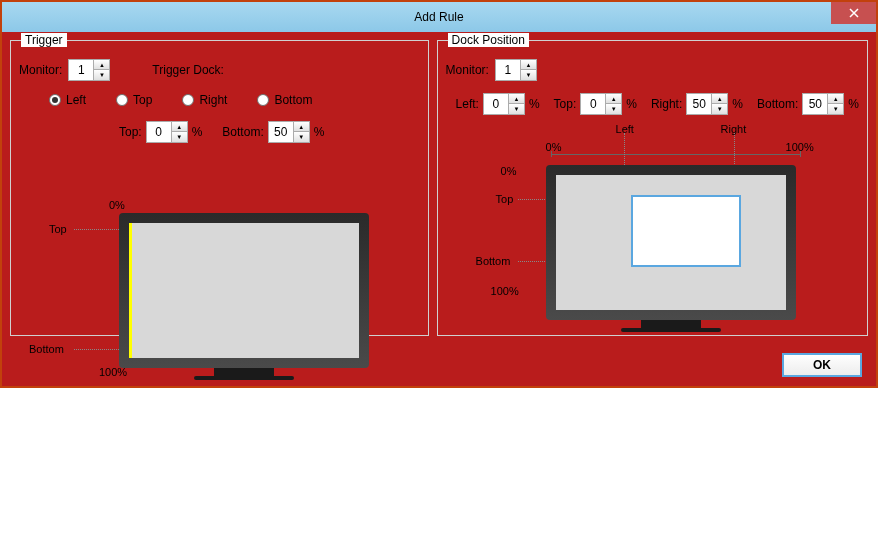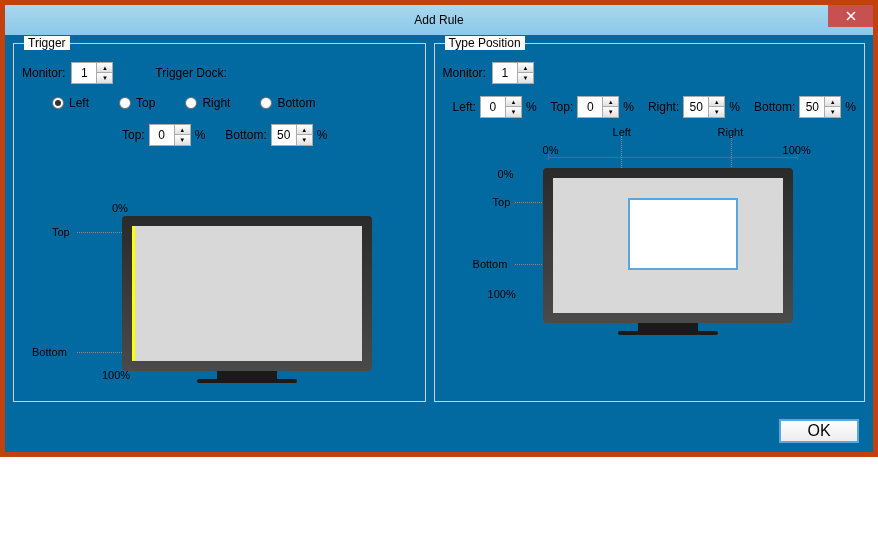--- a/index.html
+++ b/index.html
@@ -1,17 +1,17 @@
 <!DOCTYPE html>
 <html><head>
 <meta charset="utf-8">
 <style>
 * { box-sizing: border-box; margin: 0; padding: 0; }
 body { font-family: "Segoe UI", Tahoma, sans-serif; font-size: 12px; background: #fff; }
-.window { width: 878px; height: 457px; border: 5px solid #c2410c; background: #0369a1; position: relative; }
+.window { width: 878px; height: 388px; border: 2px solid #c2410c; background: #b91c1c; position: relative; }
 .titlebar { height: 30px; background: linear-gradient(#a8d8f0, #8cc8e8); display: flex; align-items: center; justify-content: center; position: relative; }
 .titlebar-text { font-size: 12px; color: #000; }
 .close-btn { position: absolute; right: 0; top: 0; width: 45px; height: 22px; background: #c75050; color: #fff; display: flex; align-items: center; justify-content: center; font-size: 13px; cursor: pointer; }
 .content { display: flex; padding: 8px; height: calc(100% - 30px - 42px); gap: 8px; }
 .group { border: 1px solid #d0d0d0; flex: 1; position: relative; padding: 18px 8px 12px; }
 .group-title { position: absolute; top: -8px; left: 10px; background: #fff; padding: 0 4px; font-size: 12px; }
 .row { display: flex; align-items: center; gap: 6px; margin-bottom: 12px; }
 .label { font-size: 12px; }
 .spinner { display: inline-flex; align-items: center; border: 1px solid #ababab; height: 22px; background: #fff; }
 .spinner input { width: 24px; border: none; text-align: center; font-size: 12px; outline: none; height: 20px; }
@@ -33,21 +33,21 @@
 .monitor-stand { position: absolute; width: 60px; height: 8px; background: #1a1a1a; bottom: -8px; left: 50%; transform: translateX(-50%); }
 .monitor-base { position: absolute; width: 100px; height: 4px; background: #1a1a1a; bottom: -12px; left: 50%; transform: translateX(-50%); border-radius: 2px; }
 .viz-label { position: absolute; font-size: 11px; }
 .dotted { border-top: 1px dotted #888; position: absolute; }
 .dotted-v { border-left: 1px dotted #888; position: absolute; }
 .yellow-edge { position: absolute; width: 3px; background: #ffff00; left: 0; top: 0; height: 100%; z-index: 2; }
 .dock-box { position: absolute; background: #fff; border: 2px solid #5aa7e0; }
 .scale-bar { position: absolute; height: 6px; border-left: 1px solid #666; border-right: 1px solid #666; }
 .scale-bar::before { content:""; position:absolute; left:0; right:0; top:50%; border-top:1px solid #666; }
 .footer { position: absolute; bottom: 0; left: 0; right: 0; height: 42px; display: flex; align-items: center; justify-content: flex-end; padding: 0 14px; gap: 8px; }
-.btn { width: 80px; height: 24px; border: 1px solid #ababab; background: linear-gradient(#fff,#ececec); font-size: 16px; cursor: pointer; }
+.btn { width: 80px; height: 24px; border: 1px solid #ababab; background: linear-gradient(#fff,#ececec); font-size: 12px; cursor: pointer; font-weight: bold; }
 .btn.primary { border: 1px solid #5aa7e0; outline: 1px solid #5aa7e0; outline-offset: -2px; }
 </style>
 </head>
 <body>
 
 <div class="window">
   <div class="titlebar">
     <span class="titlebar-text">Add Rule</span>
     <div class="close-btn">
       <svg width="10" height="10" viewBox="0 0 10 10">
@@ -129,21 +129,21 @@
           <div class="monitor-screen">
             <div class="yellow-edge"></div>
           </div>
           <div class="monitor-stand"></div>
             <div class="monitor-base"></div>
         </div>
       </div>
     </div>
 
     <div class="group">
-      <span class="group-title">Type Position</span>
+      <span class="group-title">Dock Position</span>
 
       <div class="row">
         <span class="label">Monitor:</span>
         <div class="spinner">
             <input value="1" style="">
             <div class="spinner-btns">
               <div class="spinner-btn">▲</div>
               <div class="spinner-btn">▼</div>
             </div>
           </div>

